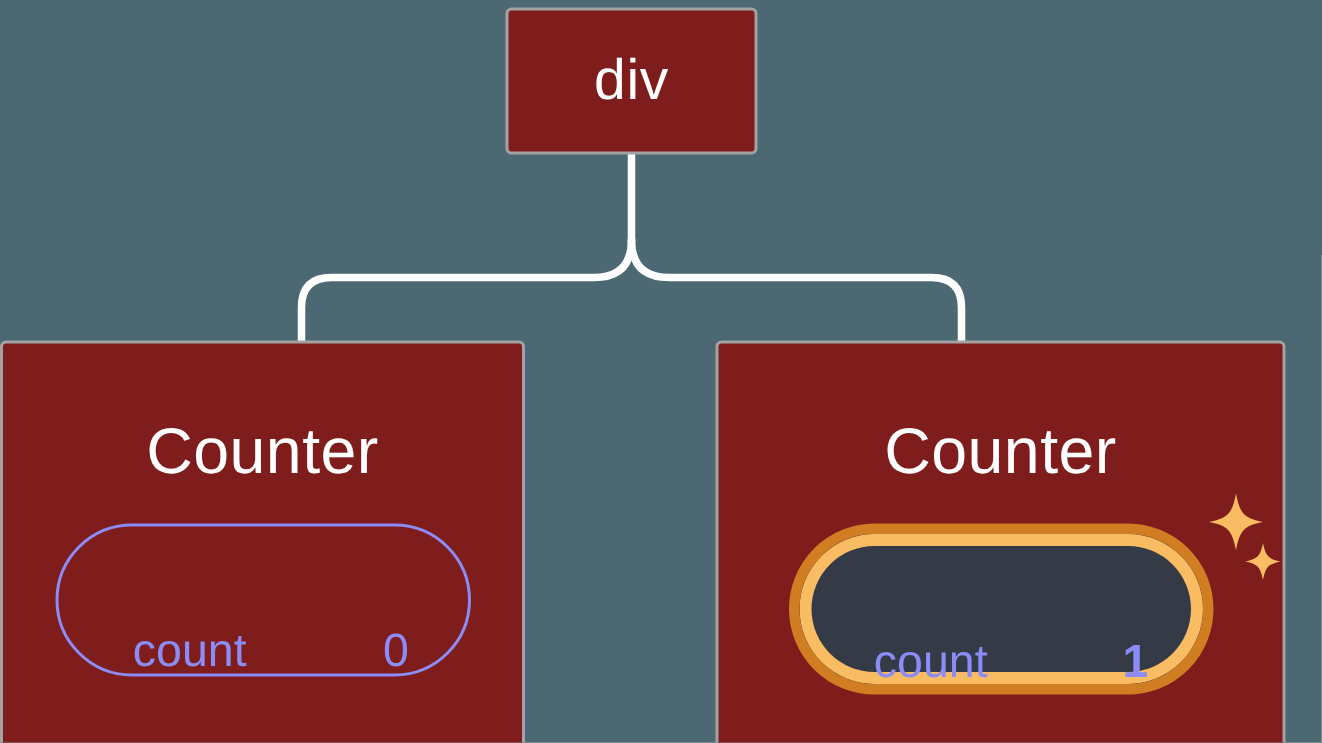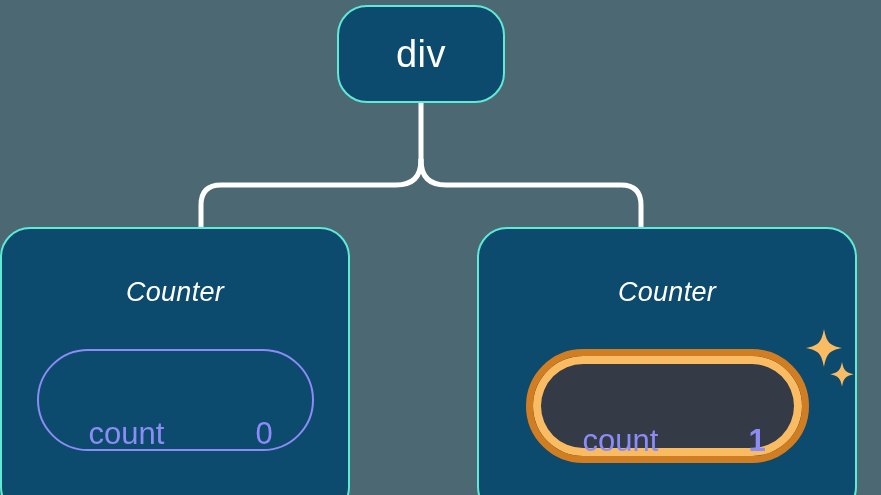--- a/index.html
+++ b/index.html
@@ -25,23 +25,23 @@
     left: 0;
     top: 0;
     width: 881px;
     height: 495px;
     pointer-events: none;
   }
 
   
   .node {
     position: absolute;
-    background: #0c4a6e;
-    border: 2px solid #5eead4;
-    border-radius: 30px;
+    background: #7f1d1d;
+    border: 2px solid #a3a3a3;
+    border-radius: 4px;
     box-sizing: border-box;
     z-index: 2;
   }
   .node-root {
     left: 337px;
     top: 5px;
     width: 168px;
     height: 98px;
     display: flex;
     align-items: center;
@@ -60,25 +60,24 @@
   }
   .node-child.left  { left: 0px; }
   .node-child.right { left: 477px; width: 380px; }
 
   .child-title {
     position: absolute;
     left: 0;
     right: 0;
     top: 48px;
     text-align: center;
-    font-size: 27px;
+    font-size: 43px;
     color: #ffffff;
     font-weight: 400;
     letter-spacing: 0.3px;
-    font-style: italic;
   }
 
   
   .pill-wrap {
     position: absolute;
     top: 120px;
     left: 0;
     right: 0;
     display: flex;
     justify-content: center;

